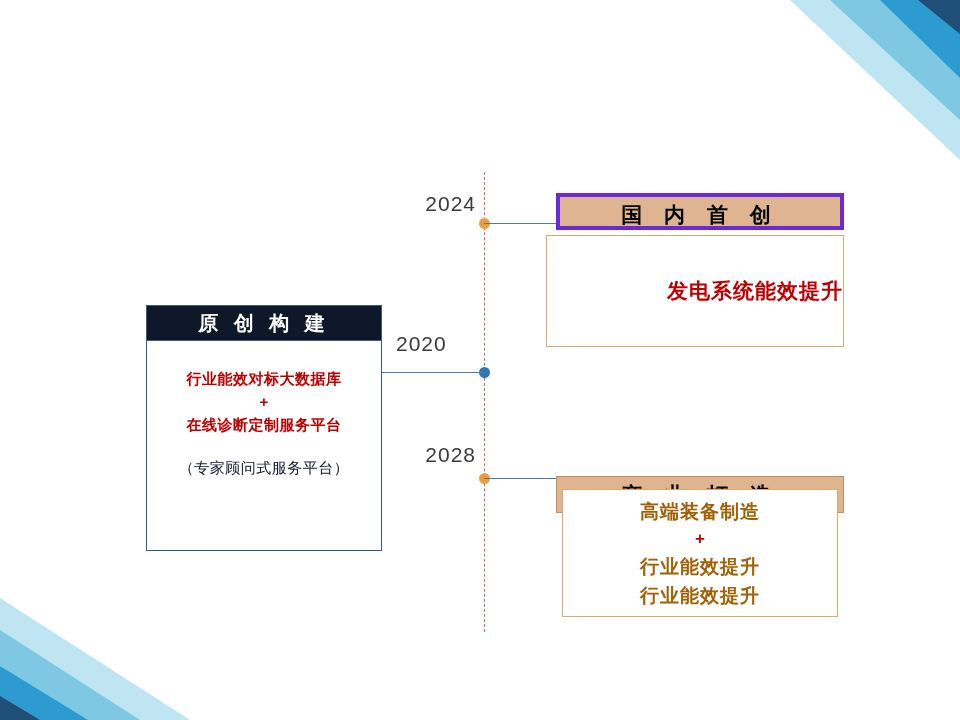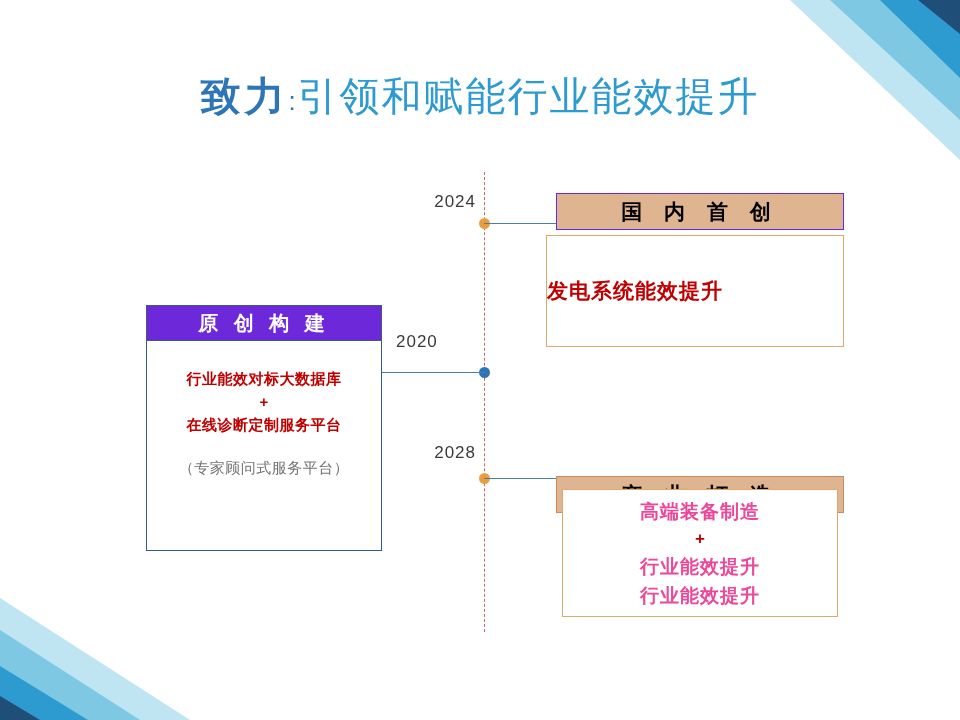--- a/index.html
+++ b/index.html
@@ -79,21 +79,21 @@
     background: #ed9b3a;
     border: 2px solid #e8a13f;
     box-sizing: border-box;
   }
   .node-2024 { left: 479px; top: 218px; }
   .node-2025 { left: 479px; top: 367px; background:#2e75b6; border-color:#2e75b6; }
   .node-2026 { left: 479px; top: 473px; }
 
   .year {
     position: absolute;
-    font-size: 17px;
+    font-size: 21px;
     color: #3a3a3a;
     letter-spacing: 1px;
   }
   .year-2024 { left: 476px; top: 192px; transform: translateX(-100%); }
   .year-2025 { left: 396px; top: 332px; }
   .year-2026 { left: 476px; top: 443px; transform: translateX(-100%); }
 
   .connector {
     position: absolute;
     height: 0;
@@ -115,21 +115,21 @@
     position: absolute;
     box-sizing: border-box;
     background: #ffffff;
     text-align: center;
   }
 
   
   .left-header {
     left: 146px; top: 305px;
     width: 236px; height: 36px;
-    background: #6d28d9;
+    background: #0f172a;
     border: 1px solid #3d5a80;
     line-height: 34px;
     font-size: 20px;
     letter-spacing: 5px;
     color: #ffffff;
   }
   .left-body {
     left: 146px; top: 341px;
     width: 236px; height: 210px;
     border: 1px solid #2e5c8a;
@@ -144,44 +144,44 @@
     letter-spacing: 0.5px;
   }
   .left-body .plus {
     color: #c00000;
     font-weight: bold;
     font-size: 15px;
     line-height: 22px;
   }
   .left-body .note {
     margin-top: 20px;
-    color: #737373;
+    color: #0f172a;
     font-size: 15px;
     line-height: 22px;
     letter-spacing: 0.5px;
     font-family: Liberation Serif, serif;
   }
 
   
   .b24-header {
     left: 556px; top: 193px;
     width: 288px; height: 37px;
     background: #dfb491;
-    border: 1px solid #6d28d9;
+    border: 4px solid #6d28d9;
     line-height: 35px;
     font-size: 21px;
     letter-spacing: 8px;
   }
   .b24-body {
     left: 546px; top: 235px;
     width: 298px; height: 112px;
     border: 1px solid #e0a86a;
     display: flex;
     align-items: center;
-    justify-content: flex-start;
+    justify-content: flex-end;
   }
   .b24-body .red-line {
     color: #c00000;
     font-weight: bold;
     font-size: 21px;
     line-height: 32px;
     letter-spacing: 1px;
   }
 
   
@@ -197,21 +197,21 @@
   }
   .b26-body {
     left: 562px; top: 489px;
     width: 276px; height: 128px;
     border: 1px solid #e0a86a;
     display: flex;
     align-items: center;
     justify-content: center;
   }
   .b26-body .red-line {
-    color: #ec4899;
+    color: #a16207;
     font-weight: bold;
     font-size: 19px;
     line-height: 29px;
     letter-spacing: 1px;
   }
   .b26-body .plus {
     color: #c00000;
     font-weight: bold;
     font-size: 17px;
     line-height: 26px;
@@ -229,23 +229,20 @@
     <polygon points="420,0 420,34 378,0" fill="#1f4e79"></polygon>
   </svg>
 
   <svg class="corner-bl" viewBox="0 0 300 150">
     <polygon points="0,150 0,28 190,150" fill="#bfe4f2"></polygon>
     <polygon points="0,150 0,60 140,150" fill="#7ec8e3"></polygon>
     <polygon points="0,150 0,96 88,150" fill="#2e9bd0"></polygon>
     <polygon points="0,150 0,126 40,150" fill="#1f4e79"></polygon>
   </svg>
 
-  <div class="title">
-    <span class="t-strong">致力</span><span class="t-colon">:</span><span class="t-rest">引领和赋能行业能效提升</span>
-  </div>
 
   <div class="timeline-axis"></div>
 
   <div class="node node-2024"></div>
   <div class="node node-2025"></div>
   <div class="node node-2026"></div>
 
   <div class="year year-2024">2024</div>
   <div class="year year-2025">2020</div>
   <div class="year year-2026">2028</div>

